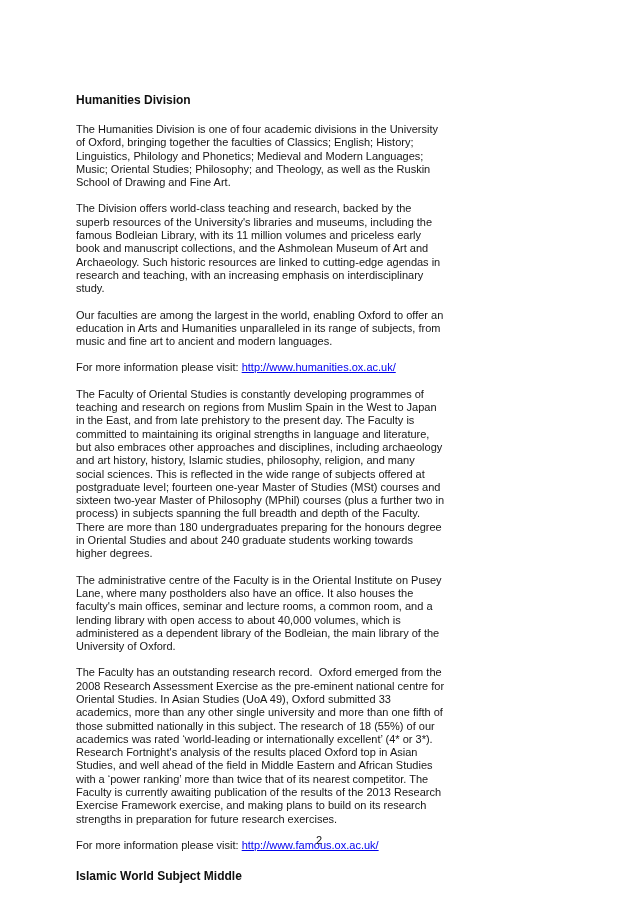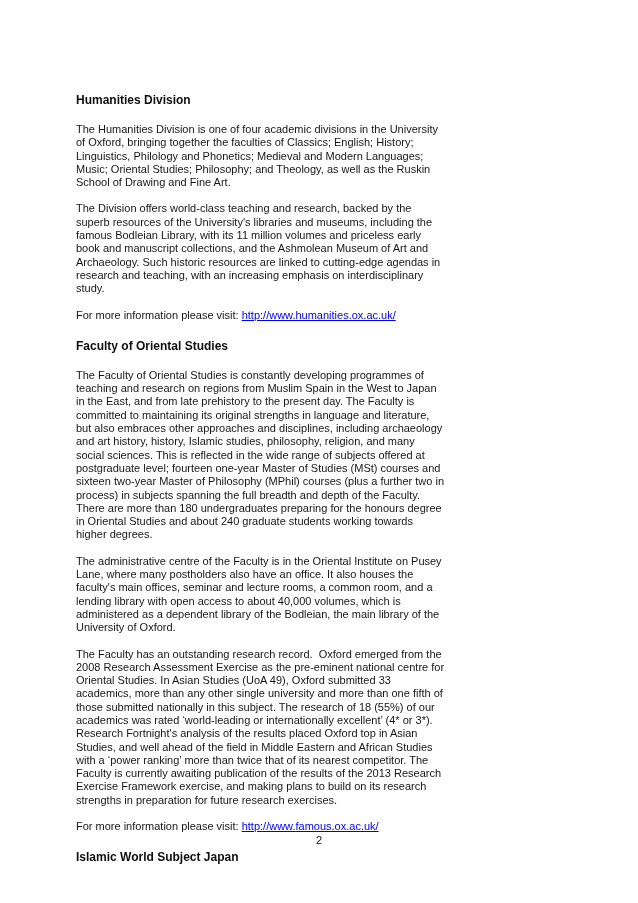--- a/index.html
+++ b/index.html
@@ -45,30 +45,30 @@
 <body>
 
 <div class="page">
 
   <h2 class="doc-heading">Humanities Division</h2>
 
   <p class="doc-para">The Humanities Division is one of four academic divisions in the University of Oxford, bringing together the faculties of Classics; English; History; Linguistics, Philology and Phonetics; Medieval and Modern Languages; Music; Oriental Studies; Philosophy; and Theology, as well as the Ruskin School of Drawing and Fine Art.</p>
 
   <p class="doc-para">The Division offers world-class teaching and research, backed by the superb resources of the University's libraries and museums, including the famous Bodleian Library, with its 11 million volumes and priceless early book and manuscript collections, and the Ashmolean Museum of Art and Archaeology. Such historic resources are linked to cutting-edge agendas in research and teaching, with an increasing emphasis on interdisciplinary study.</p>
 
+  <p class="doc-para">Our faculties are among the largest in the world, enabling Oxford to offer an education in Arts and Humanities unparalleled in its range of subjects, from music and fine art to ancient and modern languages.</p>
 
   <p class="link-line"><span>For more information please visit: </span><a href="#" class="doc-link" style="color: rgb(0, 0, 238);">http://www.humanities.ox.ac.uk/</a></p>
 
-  <h2 class="doc-heading section-gap">Faculty of Oriental Studies</h2>
 
   <p class="doc-para">The Faculty of Oriental Studies is constantly developing programmes of teaching and research on regions from Muslim Spain in the West to Japan in the East, and from late prehistory to the present day. The Faculty is committed to maintaining its original strengths in language and literature, but also embraces other approaches and disciplines, including archaeology and art history, history, Islamic studies, philosophy, religion, and many social sciences. This is reflected in the wide range of subjects offered at postgraduate level; fourteen one-year Master of Studies (MSt) courses and sixteen two-year Master of Philosophy (MPhil) courses (plus a further two in process) in subjects spanning the full breadth and depth of the Faculty. There are more than 180 undergraduates preparing for the honours degree in Oriental Studies and about 240 graduate students working towards higher degrees.</p>
 
   <p class="doc-para">The administrative centre of the Faculty is in the Oriental Institute on Pusey Lane, where many postholders also have an office. It also houses the faculty's main offices, seminar and lecture rooms, a common room, and a lending library with open access to about 40,000 volumes, which is administered as a dependent library of the Bodleian, the main library of the University of Oxford.</p>
 
   <p class="doc-para">The Faculty has an outstanding research record.&nbsp; Oxford emerged from the 2008 Research Assessment Exercise as the pre-eminent national centre for Oriental Studies. In Asian Studies (UoA 49), Oxford submitted 33 academics, more than any other single university and more than one fifth of those submitted nationally in this subject. The research of 18 (55%) of our academics was rated ‘world-leading or internationally excellent’ (4* or 3*). Research Fortnight's analysis of the results placed Oxford top in Asian Studies, and well ahead of the field in Middle Eastern and African Studies with a ‘power ranking’ more than twice that of its nearest competitor. The Faculty is currently awaiting publication of the results of the 2013 Research Exercise Framework exercise, and making plans to build on its research strengths in preparation for future research exercises.</p>
 
   <p class="link-line"><span>For more information please visit: </span><a href="#" class="doc-link" style="color: rgb(0, 0, 238);">http://www.famous.ox.ac.uk/</a></p>
 
-  <h2 class="doc-heading section-gap">Islamic World Subject Japan</h2>
+  <h2 class="doc-heading section-gap">Islamic World Subject Middle</h2>
 
   <div class="page-footer">2</div>
 
 </div>
 
 </body></html>

